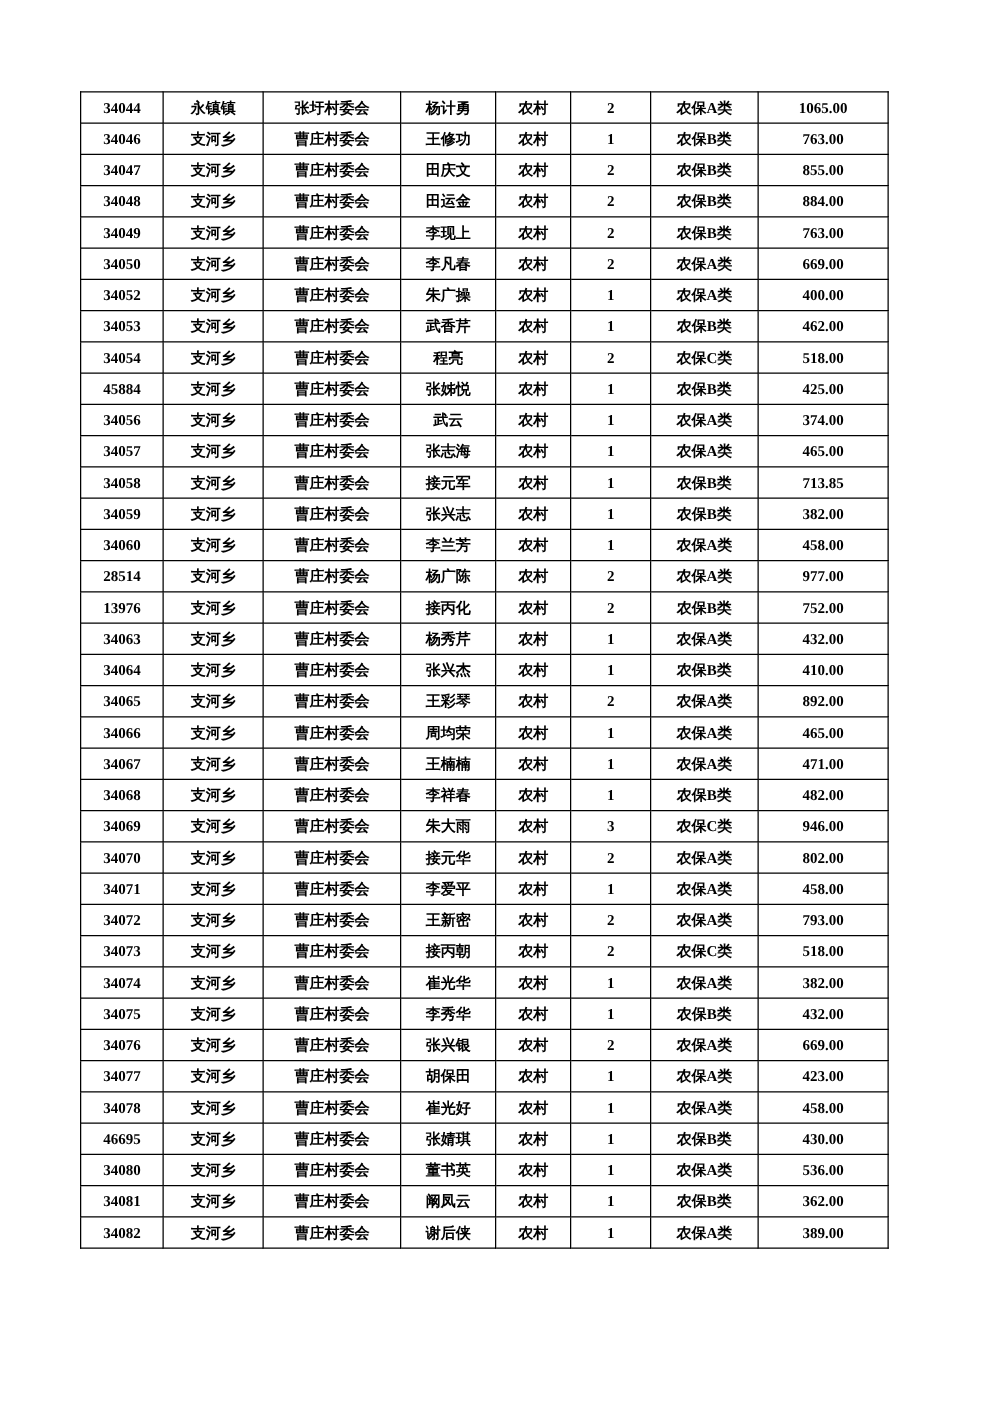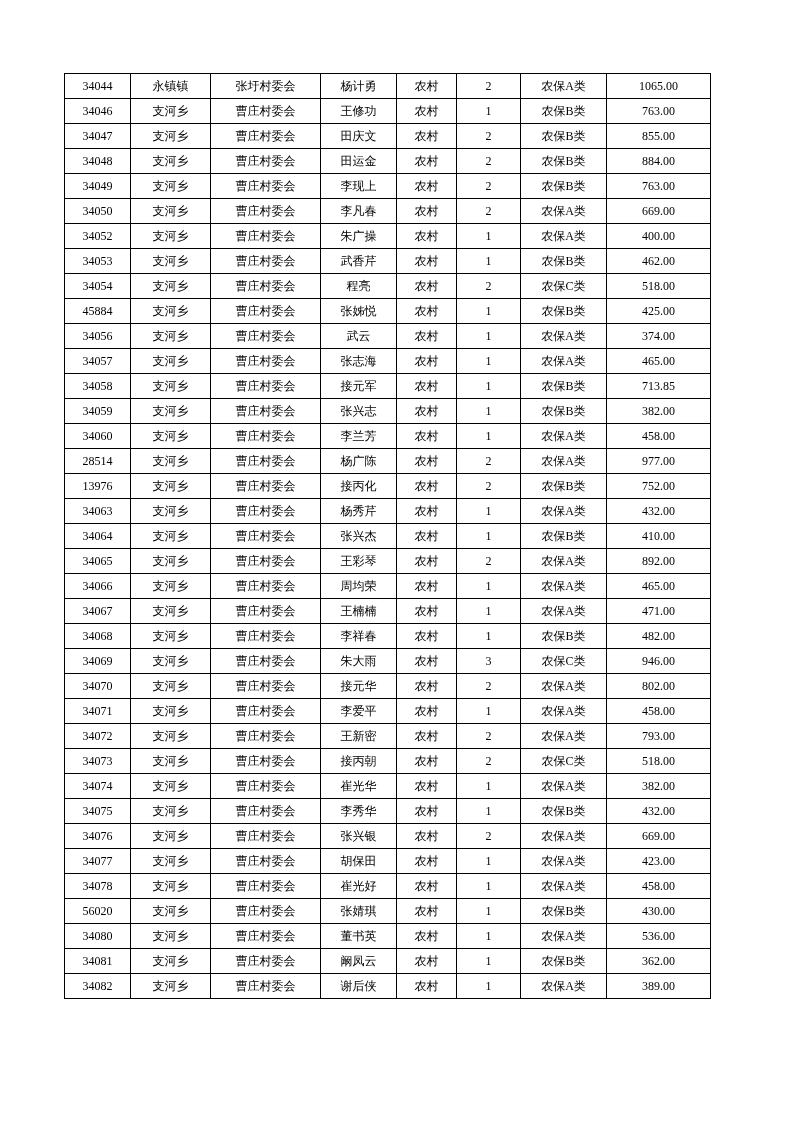--- a/index.html
+++ b/index.html
@@ -20,20 +20,21 @@
     background: #ffffff;
     overflow: hidden;
   }
   table.data-table {
     position: absolute;
     left: 64px;
     top: 73px;
     width: 646px;
     border-collapse: collapse;
     table-layout: fixed;
+    font-weight: bold;
   }
   table.data-table td {
     border: 1px solid #000000;
     height: 24px;
     font-size: 12px;
     line-height: 24px;
     text-align: center;
     vertical-align: middle;
     padding: 0 2px;
     white-space: nowrap;
@@ -388,21 +389,21 @@
           <td>34078</td>
           <td>支河乡</td>
           <td>曹庄村委会</td>
           <td>崔光好</td>
           <td>农村</td>
           <td>1</td>
           <td>农保A类</td>
           <td>458.00</td>
         </tr>
         <tr>
-          <td>56020</td>
+          <td>46695</td>
           <td>支河乡</td>
           <td>曹庄村委会</td>
           <td>张婧琪</td>
           <td>农村</td>
           <td>1</td>
           <td>农保B类</td>
           <td>430.00</td>
         </tr>
         <tr>
           <td>34080</td>

